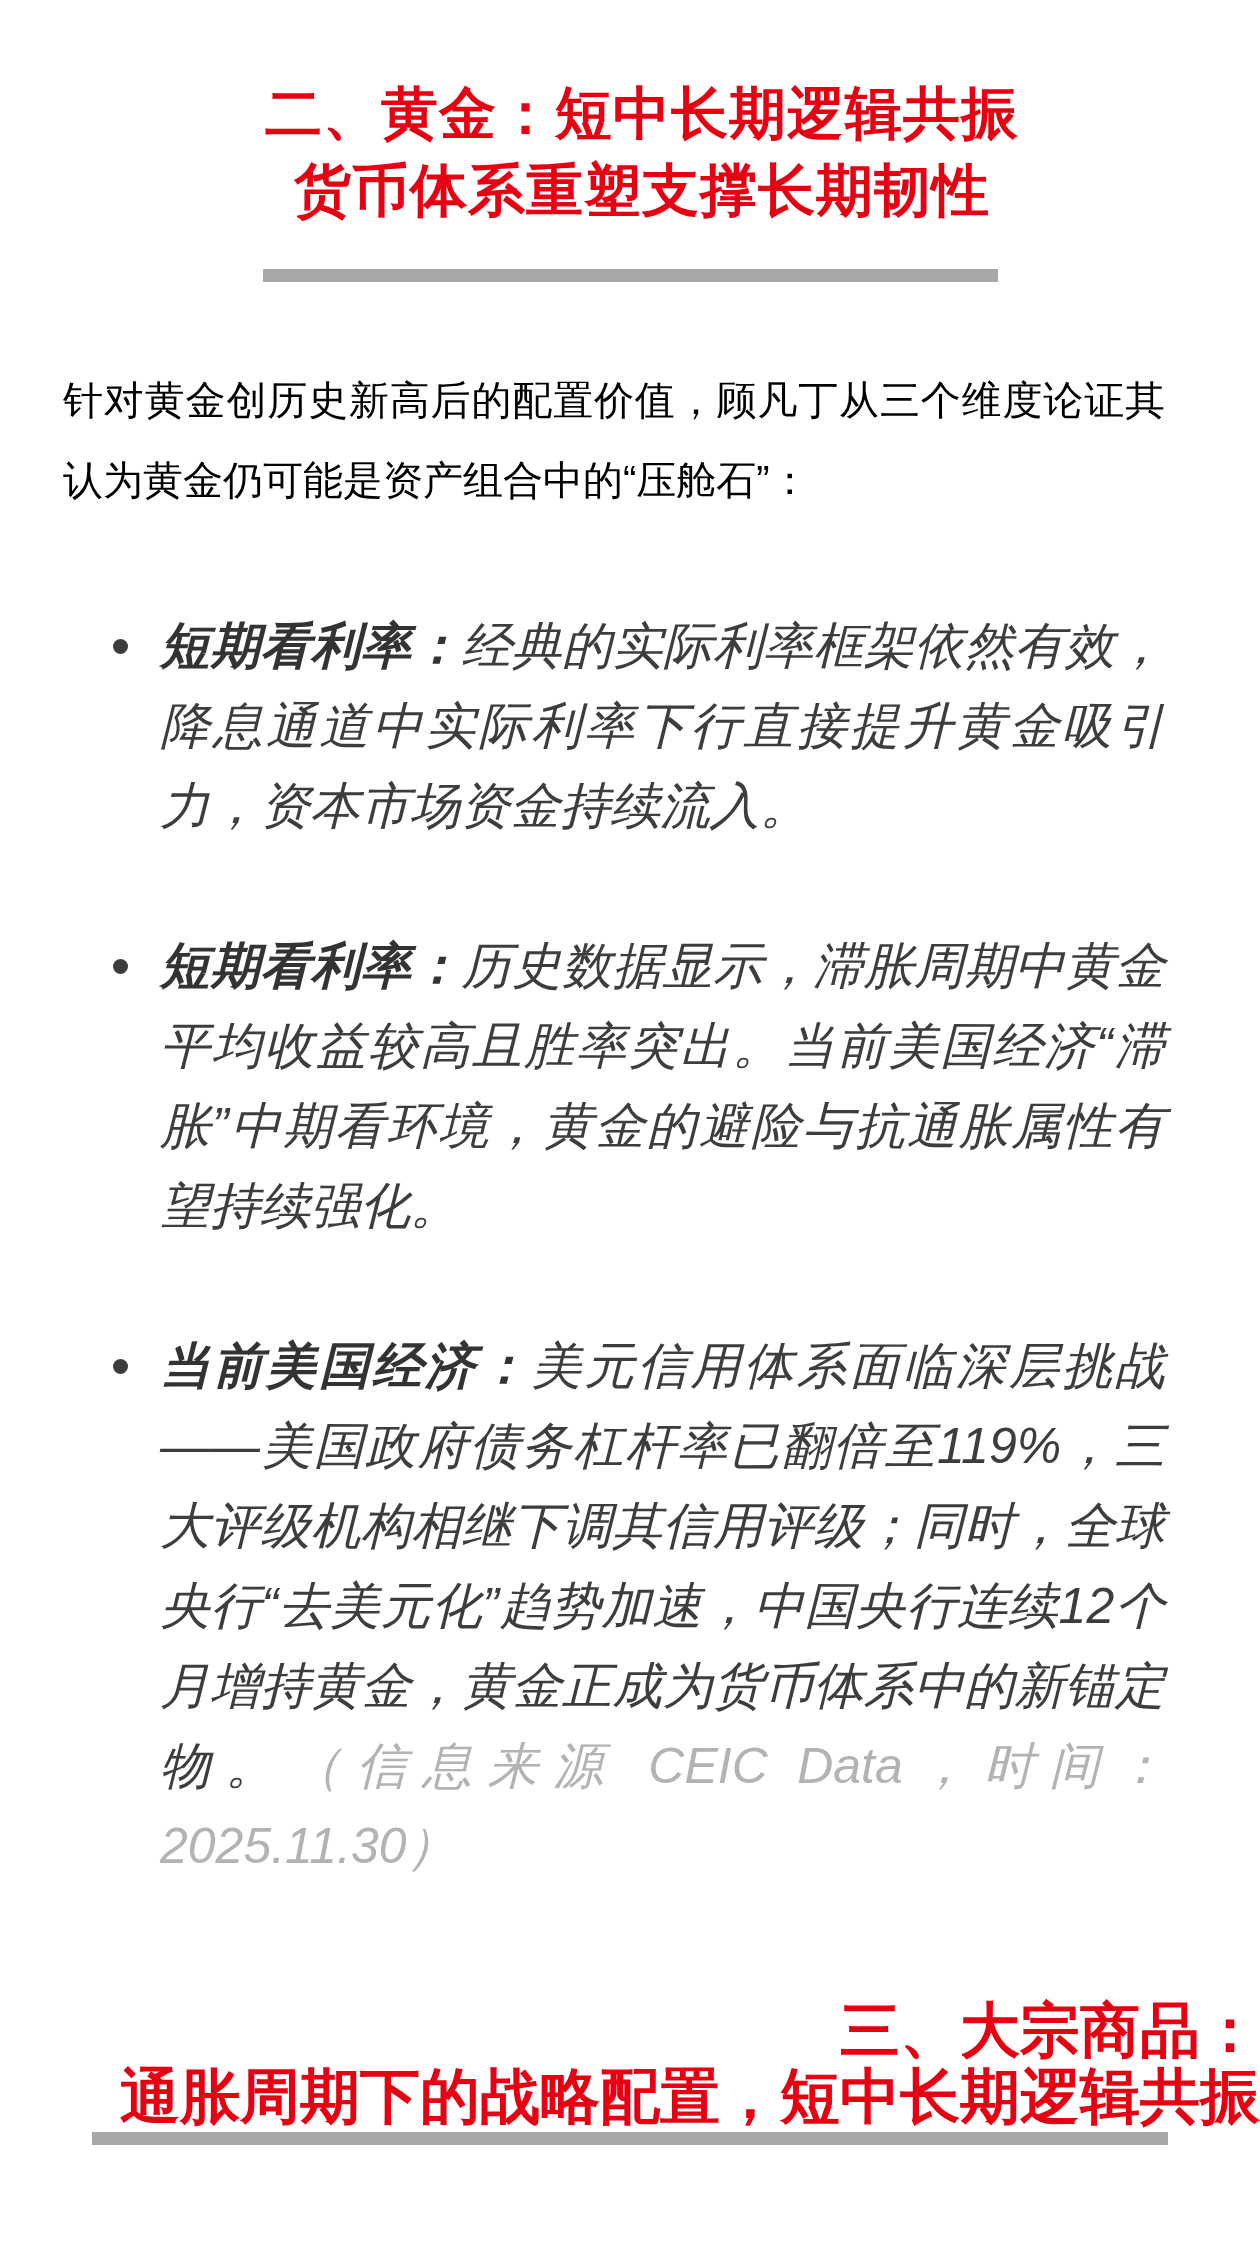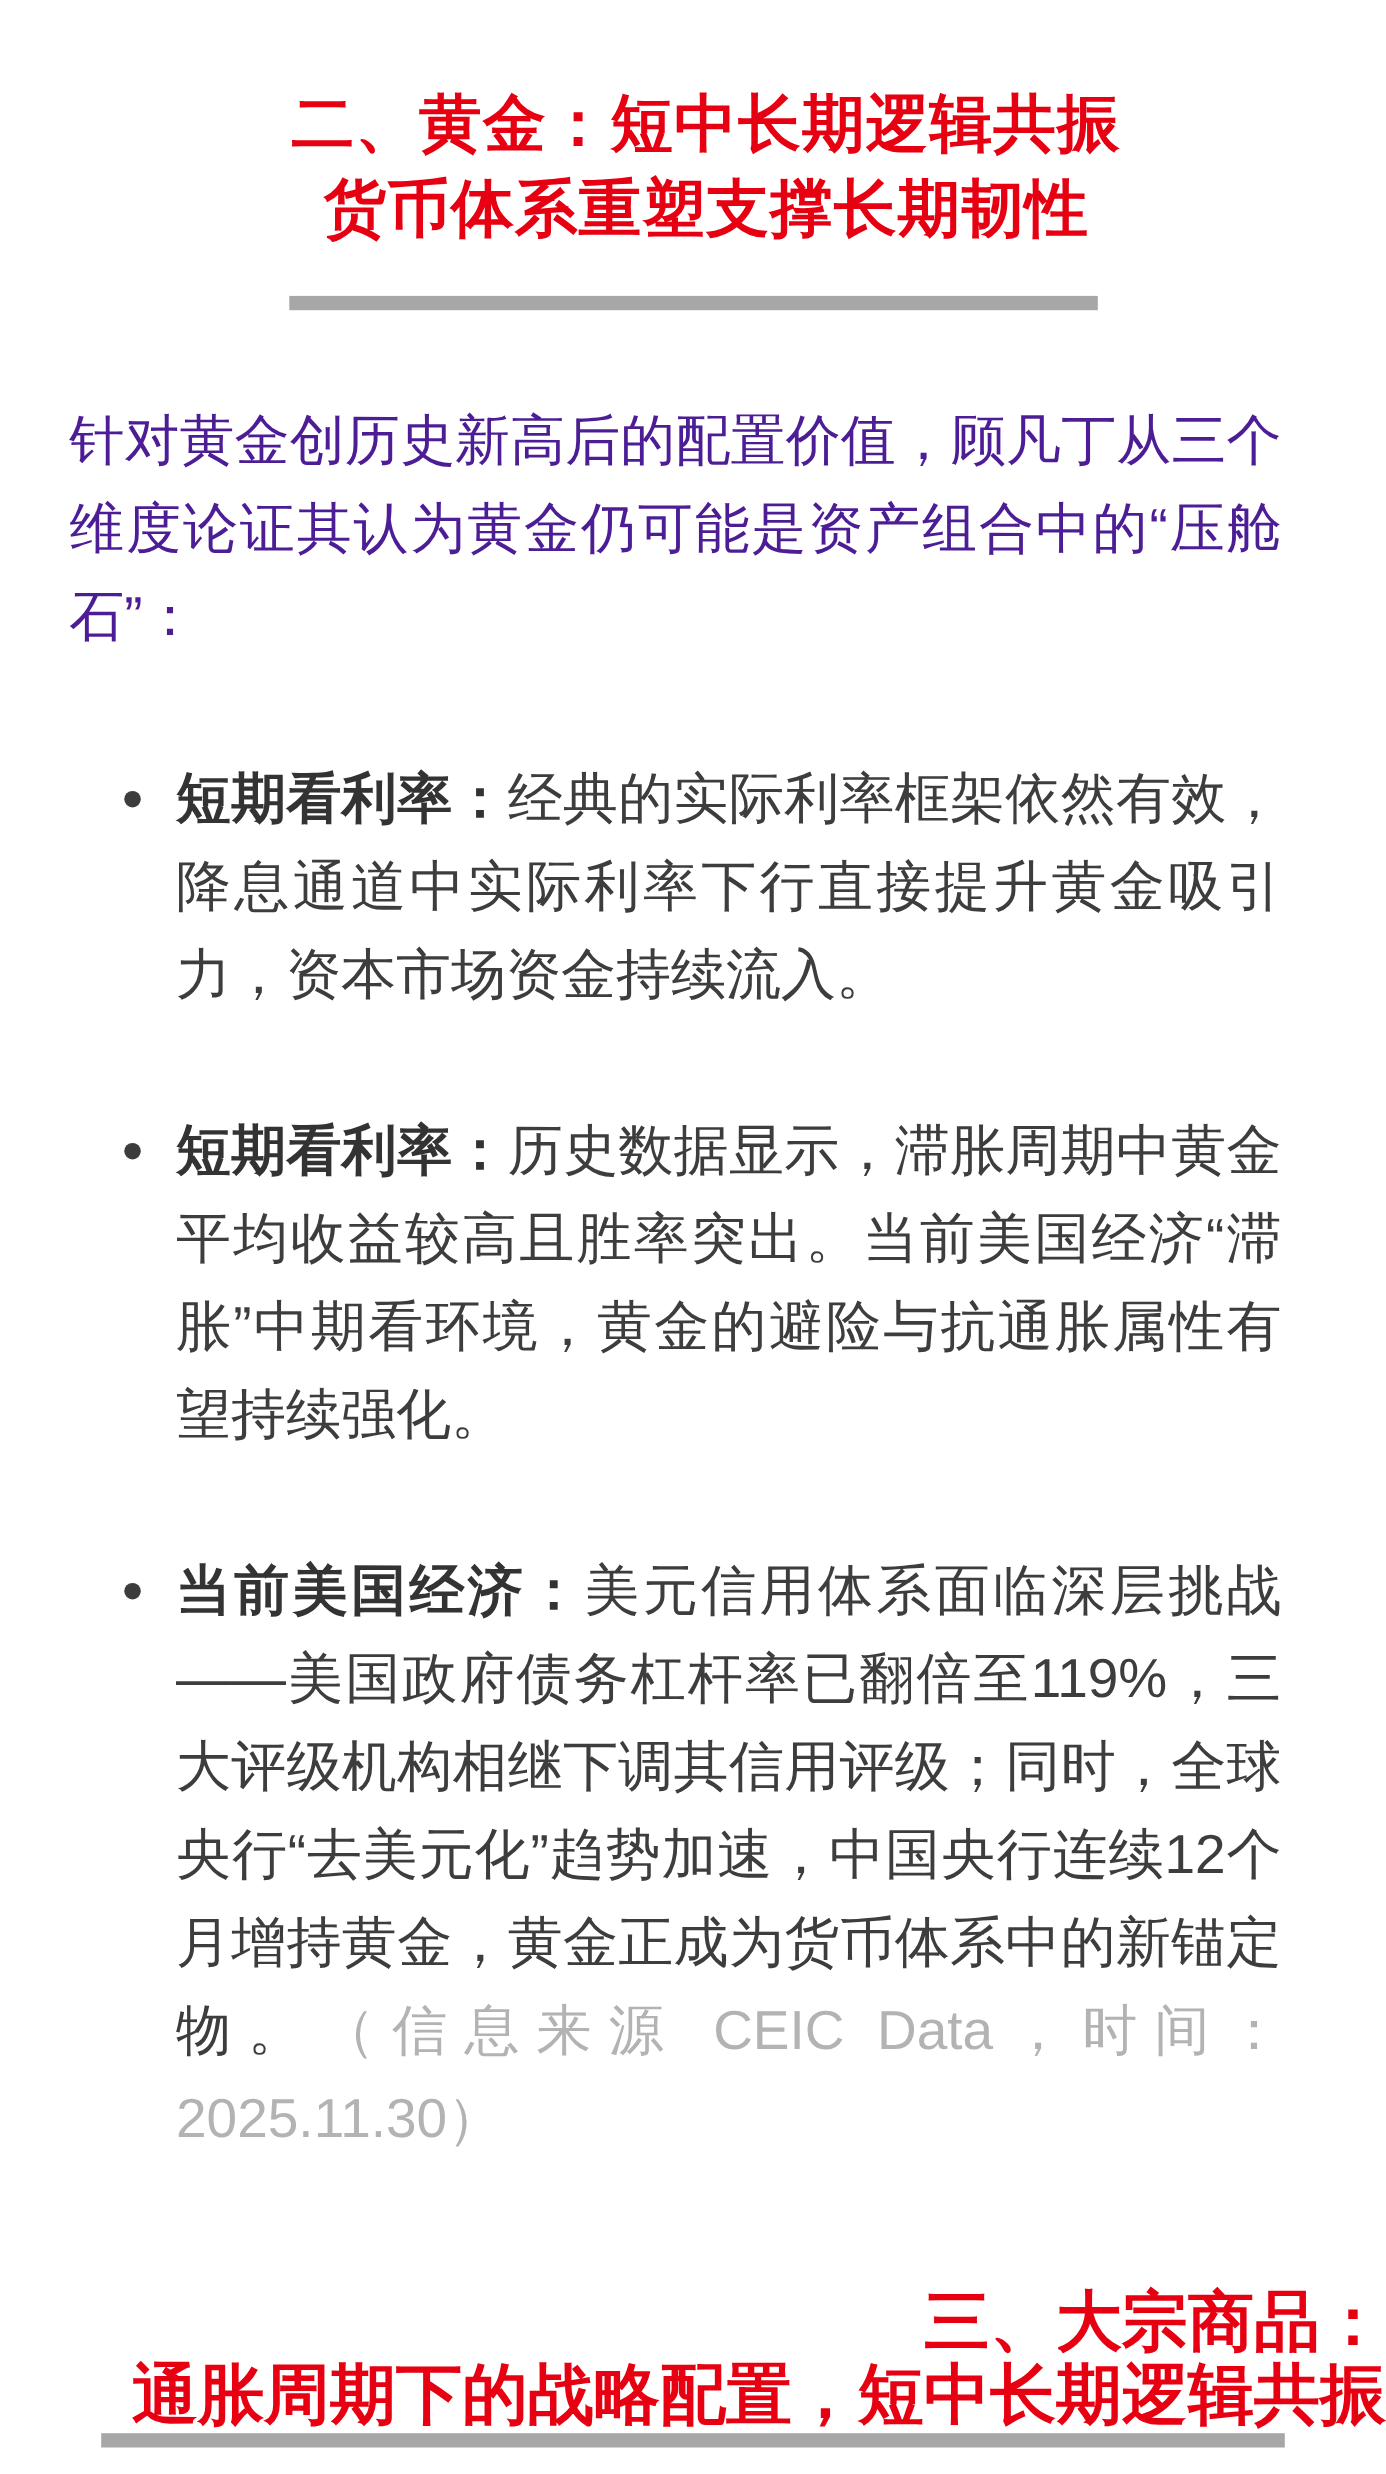--- a/index.html
+++ b/index.html
@@ -38,37 +38,38 @@
     width: 735px;
     margin: 40px auto 0;
   }
   .divider-bottom {
     width: 1076px;
     margin: 2px auto 0;
   }
   .intro {
     margin: 78px 0 0;
     padding: 0 95px 0 63px;
-    font-size: 50px;
+    font-size: 40px;
     line-height: 80px;
-    color: #4c1d95;
+    color: #000000;
     text-align: justify;
   }
   ul.points {
     list-style: none;
     margin: 86px 0 0;
     padding: 0 95px 0 63px;
   }
   ul.points li {
     position: relative;
     padding-left: 97px;
     font-size: 50px;
     line-height: 80px;
     color: #3d3d3d;
     text-align: justify;
+    font-style: italic;
   }
   ul.points li + li { margin-top: 80px; }
   .dot {
     position: absolute;
     left: 50px;
     top: 33px;
     width: 15px;
     height: 15px;
     border-radius: 50%;
     background: #3d3d3d;

